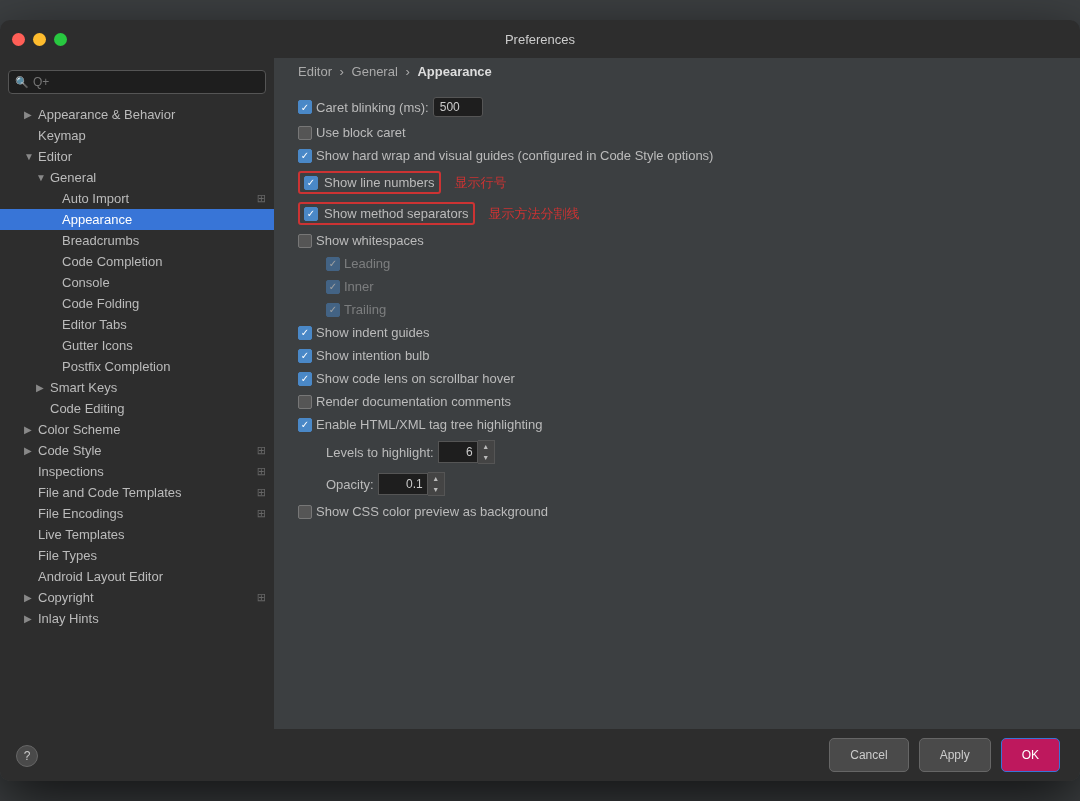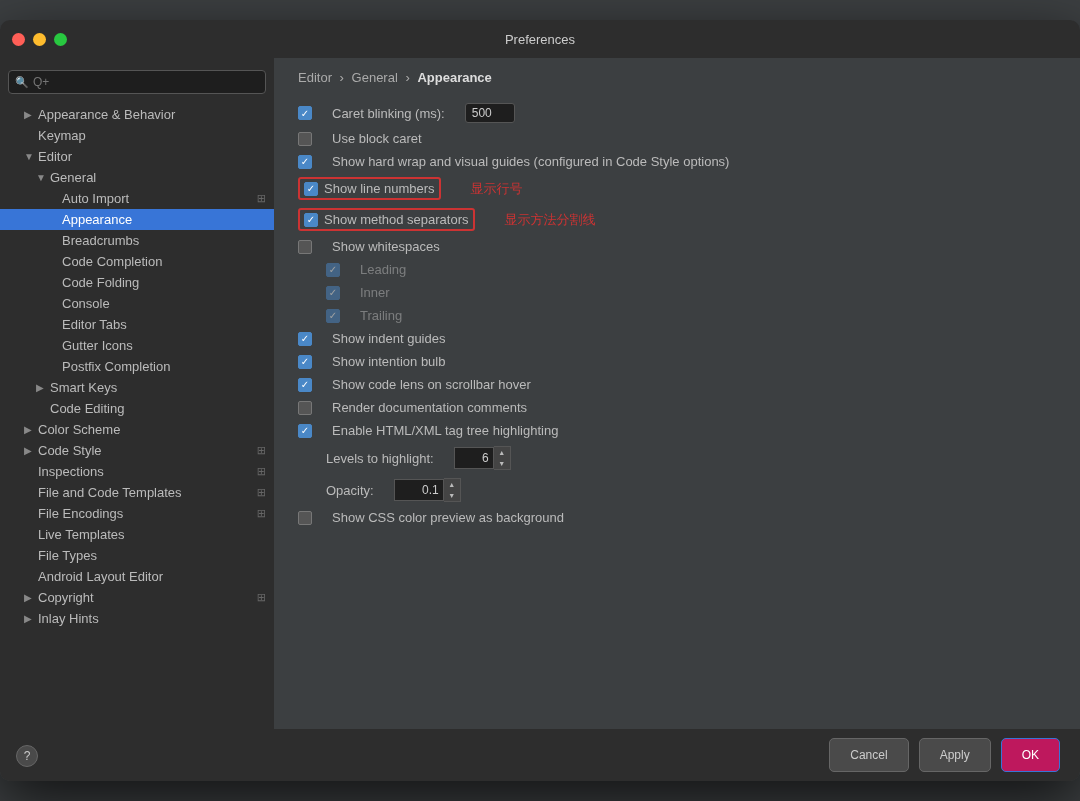--- a/index.html
+++ b/index.html
@@ -108,34 +108,34 @@
     .selected .chevron { color: #fff; }
     .sidebar-label { flex: 1; }
     .sidebar-icon-right {
       color: #666;
       font-size: 11px;
     }
     .main-content {
       flex: 1;
       background: #3c3f41;
       overflow-y: auto;
-      padding: 12px 24px;
+      padding: 6px 24px;
     }
     .breadcrumb {
       font-size: 13px;
       color: #aaa;
       margin-bottom: 18px;
     }
     .breadcrumb span.current { font-weight: bold; color: #ddd; }
     .breadcrumb .sep { margin: 0 4px; }
     .option-row {
       display: flex;
       align-items: center;
       margin-bottom: 8px;
-      gap: 20px;
+      gap: 4px;
     }
     .option-row.indented { margin-left: 28px; }
     .checkbox {
       width: 14px;
       height: 14px;
       background: #555;
       border: 1px solid #777;
       border-radius: 2px;
       display: flex;
       align-items: center;
@@ -313,25 +313,25 @@
       <div class="sidebar-item indent3">
         <span class="chevron">&nbsp;</span>
         <span class="sidebar-label">Breadcrumbs</span>
       </div>
       <div class="sidebar-item indent3">
         <span class="chevron">&nbsp;</span>
         <span class="sidebar-label">Code Completion</span>
       </div>
       <div class="sidebar-item indent3">
         <span class="chevron">&nbsp;</span>
+        <span class="sidebar-label">Console</span>
+      </div>
+      <div class="sidebar-item indent3">
+        <span class="chevron">&nbsp;</span>
         <span class="sidebar-label">Code Folding</span>
-      </div>
-      <div class="sidebar-item indent3">
-        <span class="chevron">&nbsp;</span>
-        <span class="sidebar-label">Console</span>
       </div>
       <div class="sidebar-item indent3">
         <span class="chevron">&nbsp;</span>
         <span class="sidebar-label">Editor Tabs</span>
       </div>
       <div class="sidebar-item indent3">
         <span class="chevron">&nbsp;</span>
         <span class="sidebar-label">Gutter Icons</span>
       </div>
       <div class="sidebar-item indent3">

